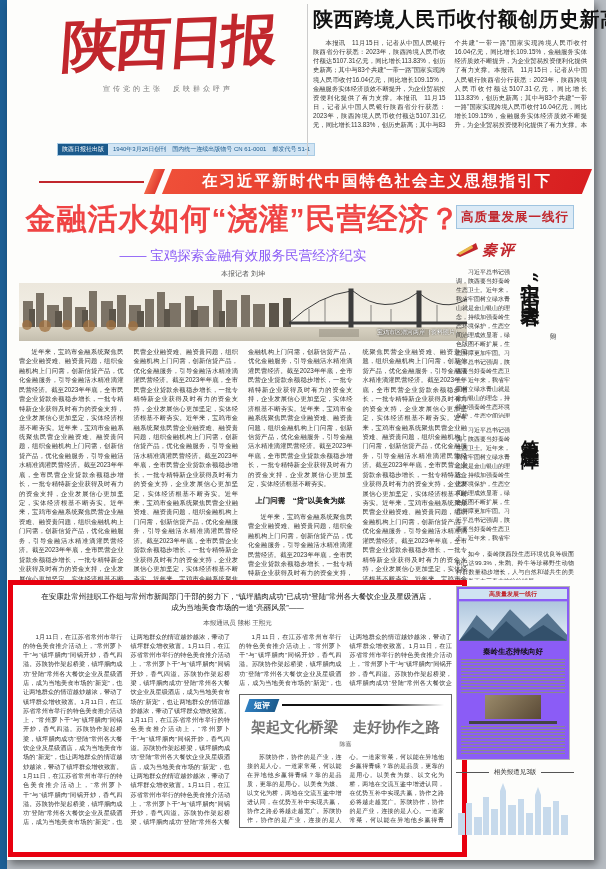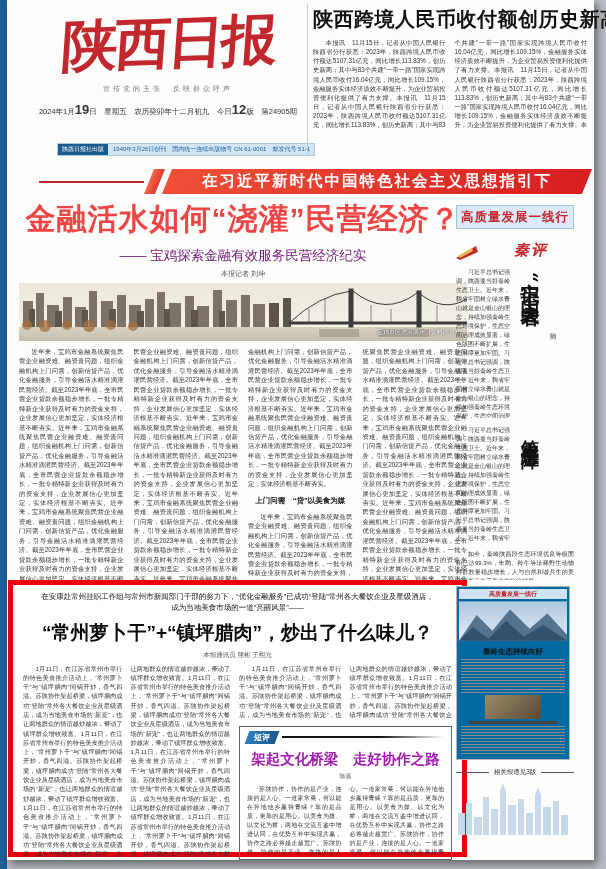--- a/index.html
+++ b/index.html
@@ -45,21 +45,21 @@
   .banner-line { position:absolute; left:32px; top:181px; width:105px; height:2px; background:#c1272d; }
   .banner-slice { position:absolute; left:142px; top:169px; width:11px; height:25px; background:linear-gradient(90deg,#f26649,#e03a2f); transform:skewX(-22deg); }
   .banner { position:absolute; left:160px; top:169px; width:420px; height:25px;
             background:linear-gradient(90deg,#ef4f38,#d81e20); transform:skewX(-22deg);
             display:flex; align-items:center; justify-content:center; }
   .banner span { transform:skewX(22deg); color:#fff; font-weight:bold; font-size:15.5px; letter-spacing:2px; white-space:nowrap; }
 
   
   .main-story { position:absolute; left:12px; top:199px; width:448px; }
   .ms-head { font-size:30px; font-weight:bold; color:#ef4444; text-align:center; letter-spacing:1px; white-space:nowrap; }
-  .ms-sub { font-size:13.5px; color:#701a75; text-align:center; margin-top:7px; }
+  .ms-sub { font-size:13.5px; color:#8b5cf6; text-align:center; margin-top:7px; }
   .ms-byline { font-size:7px; color:#555; text-align:center; margin-top:4px; }
   .ms-photo { position:relative; width:448px; height:58px; margin-top:4px; overflow:hidden; }
   .ms-caption { position:absolute; right:6px; bottom:4px; color:#fff; font-size:6px; text-shadow:0 0 2px #000; }
   .ms-body { margin-top:6px; column-count:4; column-gap:10px; font-size:6.3px; line-height:1.5;
              text-align:justify; color:#333; height:253px; overflow:hidden; }
   .ms-body p { text-indent:2em; }
   .colsub { font-size:7.5px; font-weight:bold; text-align:center; margin:6px 0; color:#111; }
 
   
   .bottom-box { position:absolute; left:1px; top:580px; width:459px; height:277px;
@@ -73,45 +73,45 @@
   .bb-left p, .bb-rtext p, .rv-body p, .ts-body p, .sb-row p, .rail-para p { text-indent:2em; }
   .bb-right { width:218px; margin-left:9px; }
   .bb-rtext { column-count:2; column-gap:8px; font-size:6.2px; line-height:1.5; text-align:justify;
               color:#333; height:58px; overflow:hidden; }
   .review-box { border:1px solid #666; margin-top:4px; padding:4px 7px 3px; height:134px; }
   .rv-header { display:flex; align-items:center; }
   .rv-tag { background:linear-gradient(90deg,#2f7fc1,#1b5a8c); color:#fff; font-size:8px; font-weight:bold;
             padding:1px 7px; transform:skewX(-20deg); }
   .rv-tag span { display:inline-block; transform:skewX(20deg); }
   .rv-rule { flex:1; height:2px; margin-left:5px; background:linear-gradient(90deg,#111 60%,rgba(0,0,0,0)); }
-  .rv-head { font-size:14.5px; font-weight:bold; color:#a21caf; text-align:center; margin-top:6px; white-space:nowrap; }
+  .rv-head { font-size:14.5px; font-weight:bold; color:#737373; text-align:center; margin-top:6px; white-space:nowrap; }
   .rv-byline { font-size:6px; color:#555; text-align:center; margin:3px 0 4px; }
   .rv-body { column-count:2; column-gap:8px; font-size:6px; line-height:1.5; text-align:justify;
              color:#333; height:78px; overflow:hidden; }
 
   
   .rail { position:absolute; left:449px; top:205px; width:118px; }
   .rail-tag { height:24px; background:#dbeaf6; border:1px solid #9fc4e0; color:#c1272d;
               font-size:12.5px; font-weight:bold; text-align:center; line-height:22px; letter-spacing:1px; white-space:nowrap; }
-  .rail-logo { display:flex; align-items:flex-end; margin:12px 0 8px;gap:32px; }
+  .rail-logo { display:flex; align-items:flex-start; margin:12px 0 8px; }
   .rail-logo svg { margin-right:4px; }
   .rail-logo-text { color:#c1272d; font-size:15px; font-weight:bold; font-style:italic; letter-spacing:2px; }
   .sb-row { display:flex; margin-bottom:8px; }
   .sb-text { width:54px; font-size:6px; line-height:1.5; text-align:justify; color:#333; overflow:hidden; }
   .sb-row1 .sb-text { height:150px; }
   .sb-row2 .sb-text { height:116px; }
   .sb-vhead { writing-mode:vertical-rl; font-family:"DejaVu Serif", serif; font-weight:bold; color:#111;
               margin-left:8px; letter-spacing:2px; }
   .sb-vhead1 { font-size:19px; height:150px; }
   .sb-vhead2 { font-size:18px; height:116px; }
   .sb-vbyline { writing-mode:vertical-rl; font-size:6px; color:#555; margin-left:4px; margin-top:60px; }
   .rail-para { font-size:6px; line-height:1.5; text-align:justify; color:#333; height:30px; overflow:hidden; }
 
   
-  .preview { width:114px; margin-top:6px; border:1px solid #b5b5b5; background:#0369a1; padding:2px; }
+  .preview { width:114px; margin-top:6px; border:1px solid #b5b5b5; background:#8b5cf6; padding:2px; }
   .pv-bar { height:10px; background:#cfe3f2; color:#c1272d; font-size:6px; font-weight:bold;
             text-align:center; line-height:10px; overflow:hidden; white-space:nowrap; }
   .pv-photo { width:100%; height:40px; margin-top:2px; }
   .pv-head { font-size:7.5px; font-weight:bold; text-align:center; margin:2px 0; color:#111; white-space:nowrap; overflow:hidden; }
   .tx { background:repeating-linear-gradient(to bottom,#8a8a8a 0 1px, transparent 1px 3px); }
   .pv-tx1 { height:34px; margin:1px 2px; }
   .pv-midphoto { width:56px; height:24px; margin:2px auto; background:linear-gradient(135deg,#9a8a6a,#5a4a36); }
   .pv-line { height:3px; background:#444; margin:2px 10px; }
   .pv-tx2 { height:30px; margin:1px 2px; }
   .related { display:flex; align-items:center; margin-top:8px; }
@@ -122,21 +122,20 @@
 </head>
 <body>
 
 <div class="edge-strip"></div>
 
 <div class="sheet">
 
   <div class="masthead">
     <div class="m-title">陕西日报</div>
     <div class="m-slogan">宣传党的主张　反映群众呼声</div>
-    <div class="m-date"><span>2024年1月</span><b>19</b><span>日　星期五　农历癸卯年十二月初九　今日</span><b>12</b><span>版　第24905期</span></div>
   </div>
   <div class="pub-bar">
     <div class="pub-chip">陕西日报社出版</div>
     <div class="pub-info">1940年3月26日创刊　国内统一连续出版物号 CN 61-0001　邮发代号 51-1　国外代号 D349</div>
   </div>
   <div class="vrule"></div>
 
   <div class="top-story">
     <div class="ts-head">陕西跨境人民币收付额创历史新高</div>
     <div class="ts-body">
@@ -230,22 +229,21 @@
     </div>
     <div class="ms-body">
       <p>近年来，宝鸡市金融系统聚焦民营企业融资难、融资贵问题，组织金融机构上门问需，创新信贷产品，优化金融服务，引导金融活水精准滴灌民营经济。截至2023年年底，全市民营企业贷款余额稳步增长，一批专精特新企业获得及时有力的资金支持，企业发展信心更加坚定，实体经济根基不断夯实。近年来，宝鸡市金融系统聚焦民营企业融资难、融资贵问题，组织金融机构上门问需，创新信贷产品，优化金融服务，引导金融活水精准滴灌民营经济。截至2023年年底，全市民营企业贷款余额稳步增长，一批专精特新企业获得及时有力的资金支持，企业发展信心更加坚定，实体经济根基不断夯实。近年来，宝鸡市金融系统聚焦民营企业融资难、融资贵问题，组织金融机构上门问需，创新信贷产品，优化金融服务，引导金融活水精准滴灌民营经济。截至2023年年底，全市民营企业贷款余额稳步增长，一批专精特新企业获得及时有力的资金支持，企业发展信心更加坚定，实体经济根基不断夯实。近年来，宝鸡市金融系统聚焦民营企业融资难、融资贵问题，组织金融机构上门问需，创新信贷产品，优化金融服务，引导金融活水精准滴灌民营经济。截至2023年年底，全市民营企业贷款余额稳步增长，一批专精特新企业获得及时有力的资金支持，企业发展信心更加坚定，实体经济根基不断夯实。近年来，宝鸡市金融系统聚焦民营企业融资难、融资贵问题，组织金融机构上门问需，创新信贷产品，优化金融服务，引导金融活水精准滴灌民营经济。截至2023年年底，全市民营企业贷款余额稳步增长，一批专精特新企业获得及时有力的资金支持，企业发展信心更加坚定，实体经济根基不断夯实。近年来，宝鸡市金融系统聚焦民营企业融资难、融资贵问题，组织金融机构上门问需，创新信贷产品，优化金融服务，引导金融活水精准滴灌民营经济。截至2023年年底，全市民营企业贷款余额稳步增长，一批专精特新企业获得及时有力的资金支持，企业发展信心更加坚定，实体经济根基不断夯实。近年来，宝鸡市金融系统聚焦民营企业融资难、融资贵问题，组织金融机构上门问需，创新信贷产品，优化金融服务，引导金融活水精准滴灌民营经济。截至2023年年底，全市民营企业贷款余额稳步增长，一批专精特新企业获得及时有力的资金支持，企业发展信心更加坚定，实体经济根基不断夯实。近年来，宝鸡市金融系统聚焦民营企业融资难、融资贵问题，组织金融机构上门问需，创新信贷产品，优化金融服务，引导金融活水精准滴灌民营经济。截至2023年年底，全市民营企业贷款余额稳步增长，一批专精特新企业获得及时有力的资金支持，企业发展信心更加坚定，实体经济根基不断夯实。</p>
       <h4 class="colsub">上门问需　“贷”以美食为媒</h4>
       <p>近年来，宝鸡市金融系统聚焦民营企业融资难、融资贵问题，组织金融机构上门问需，创新信贷产品，优化金融服务，引导金融活水精准滴灌民营经济。截至2023年年底，全市民营企业贷款余额稳步增长，一批专精特新企业获得及时有力的资金支持，企业发展信心更加坚定，实体经济根基不断夯实。近年来，宝鸡市金融系统聚焦民营企业融资难、融资贵问题，组织金融机构上门问需，创新信贷产品，优化金融服务，引导金融活水精准滴灌民营经济。截至2023年年底，全市民营企业贷款余额稳步增长，一批专精特新企业获得及时有力的资金支持，企业发展信心更加坚定，实体经济根基不断夯实。近年来，宝鸡市金融系统聚焦民营企业融资难、融资贵问题，组织金融机构上门问需，创新信贷产品，优化金融服务，引导金融活水精准滴灌民营经济。截至2023年年底，全市民营企业贷款余额稳步增长，一批专精特新企业获得及时有力的资金支持，企业发展信心更加坚定，实体经济根基不断夯实。近年来，宝鸡市金融系统聚焦民营企业融资难、融资贵问题，组织金融机构上门问需，创新信贷产品，优化金融服务，引导金融活水精准滴灌民营经济。截至2023年年底，全市民营企业贷款余额稳步增长，一批专精特新企业获得及时有力的资金支持，企业发展信心更加坚定，实体经济根基不断夯实。近年来，宝鸡市金融系统聚焦民营企业融资难、融资贵问题，组织金融机构上门问需，创新信贷产品，优化金融服务，引导金融活水精准滴灌民营经济。截至2023年年底，全市民营企业贷款余额稳步增长，一批专精特新企业获得及时有力的资金支持，企业发展信心更加坚定，实体经济根基不断夯实。近年来，宝鸡市金融系统聚焦民营企业融资难、融资贵问题，组织金融机构上门问需，创新信贷产品，优化金融服务，引导金融活水精准滴灌民营经济。截至2023年年底，全市民营企业贷款余额稳步增长，一批专精特新企业获得及时有力的资金支持，企业发展信心更加坚定，实体经济根基不断夯实。近年来，宝鸡市金融系统聚焦民营企业融资难、融资贵问题，组织金融机构上门问需，创新信贷产品，优化金融服务，引导金融活水精准滴灌民营经济。截至2023年年底，全市民营企业贷款余额稳步增长，一批专精特新企业获得及时有力的资金支持，企业发展信心更加坚定，实体经济根基不断夯实。近年来，宝鸡市金融系统聚焦民营企业融资难、融资贵问题，组织金融机构上门问需，创新信贷产品，优化金融服务，引导金融活水精准滴灌民营经济。截至2023年年底，全市民营企业贷款余额稳步增长，一批专精特新企业获得及时有力的资金支持，企业发展信心更加坚定，实体经济根基不断夯实。</p>
 
     </div>
   </div>
 
   <div class="bottom-box">
-    <div class="bb-kicker">在安康赴常州挂职工作组与常州市新闻部门干部的努力下，“优化金融服务”已成功“登陆”常州各大餐饮企业及星级酒店，成为当地美食市场的一道“亮丽风景”——</div>
-    <div class="bb-head">“常州萝卜干”+“镇坪腊肉”，炒出了什么味儿？</div>
+    <div class="bb-kicker">在安康赴常州挂职工作组与常州市新闻部门干部的努力下，“镇坪腊肉成功”已成功“登陆”常州各大餐饮企业及星级酒店，成为当地美食市场的一道“亮丽风景”——</div>
     <div class="bb-byline">本报通讯员 熊彬 王熙元</div>
     <div class="bb-content">
       <div class="bb-left">
         <p>1月11日，在江苏省常州市举行的特色美食推介活动上，“常州萝卜干”与“镇坪腊肉”同锅开炒，香气四溢。苏陕协作架起桥梁，镇坪腊肉成功“登陆”常州各大餐饮企业及星级酒店，成为当地美食市场的“新宠”，也让两地群众的情谊越炒越浓，带动了镇坪群众增收致富。1月11日，在江苏省常州市举行的特色美食推介活动上，“常州萝卜干”与“镇坪腊肉”同锅开炒，香气四溢。苏陕协作架起桥梁，镇坪腊肉成功“登陆”常州各大餐饮企业及星级酒店，成为当地美食市场的“新宠”，也让两地群众的情谊越炒越浓，带动了镇坪群众增收致富。1月11日，在江苏省常州市举行的特色美食推介活动上，“常州萝卜干”与“镇坪腊肉”同锅开炒，香气四溢。苏陕协作架起桥梁，镇坪腊肉成功“登陆”常州各大餐饮企业及星级酒店，成为当地美食市场的“新宠”，也让两地群众的情谊越炒越浓，带动了镇坪群众增收致富。1月11日，在江苏省常州市举行的特色美食推介活动上，“常州萝卜干”与“镇坪腊肉”同锅开炒，香气四溢。苏陕协作架起桥梁，镇坪腊肉成功“登陆”常州各大餐饮企业及星级酒店，成为当地美食市场的“新宠”，也让两地群众的情谊越炒越浓，带动了镇坪群众增收致富。1月11日，在江苏省常州市举行的特色美食推介活动上，“常州萝卜干”与“镇坪腊肉”同锅开炒，香气四溢。苏陕协作架起桥梁，镇坪腊肉成功“登陆”常州各大餐饮企业及星级酒店，成为当地美食市场的“新宠”，也让两地群众的情谊越炒越浓，带动了镇坪群众增收致富。1月11日，在江苏省常州市举行的特色美食推介活动上，“常州萝卜干”与“镇坪腊肉”同锅开炒，香气四溢。苏陕协作架起桥梁，镇坪腊肉成功“登陆”常州各大餐饮企业及星级酒店，成为当地美食市场的“新宠”，也让两地群众的情谊越炒越浓，带动了镇坪群众增收致富。</p>
       </div>
       <div class="bb-right">
         <div class="bb-rtext">
           <p>1月11日，在江苏省常州市举行的特色美食推介活动上，“常州萝卜干”与“镇坪腊肉”同锅开炒，香气四溢。苏陕协作架起桥梁，镇坪腊肉成功“登陆”常州各大餐饮企业及星级酒店，成为当地美食市场的“新宠”，也让两地群众的情谊越炒越浓，带动了镇坪群众增收致富。1月11日，在江苏省常州市举行的特色美食推介活动上，“常州萝卜干”与“镇坪腊肉”同锅开炒，香气四溢。苏陕协作架起桥梁，镇坪腊肉成功“登陆”常州各大餐饮企业及星级酒店，成为当地美食市场的“新宠”，也让两地群众的情谊越炒越浓，带动了镇坪群众增收致富。</p>
         </div>
         <div class="review-box">

